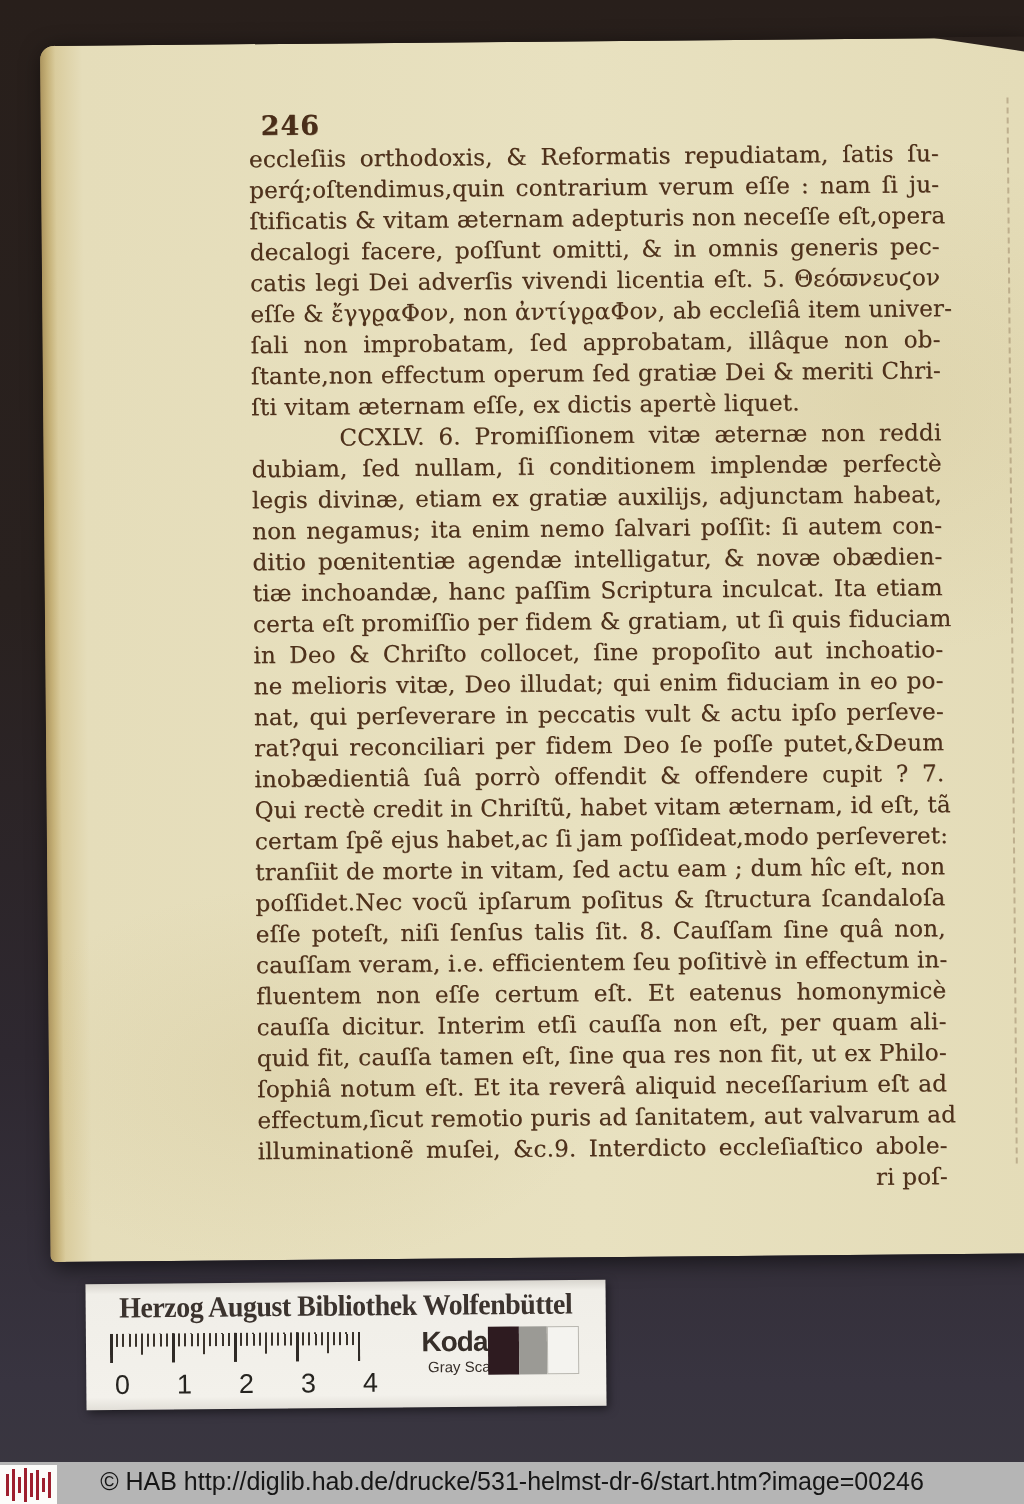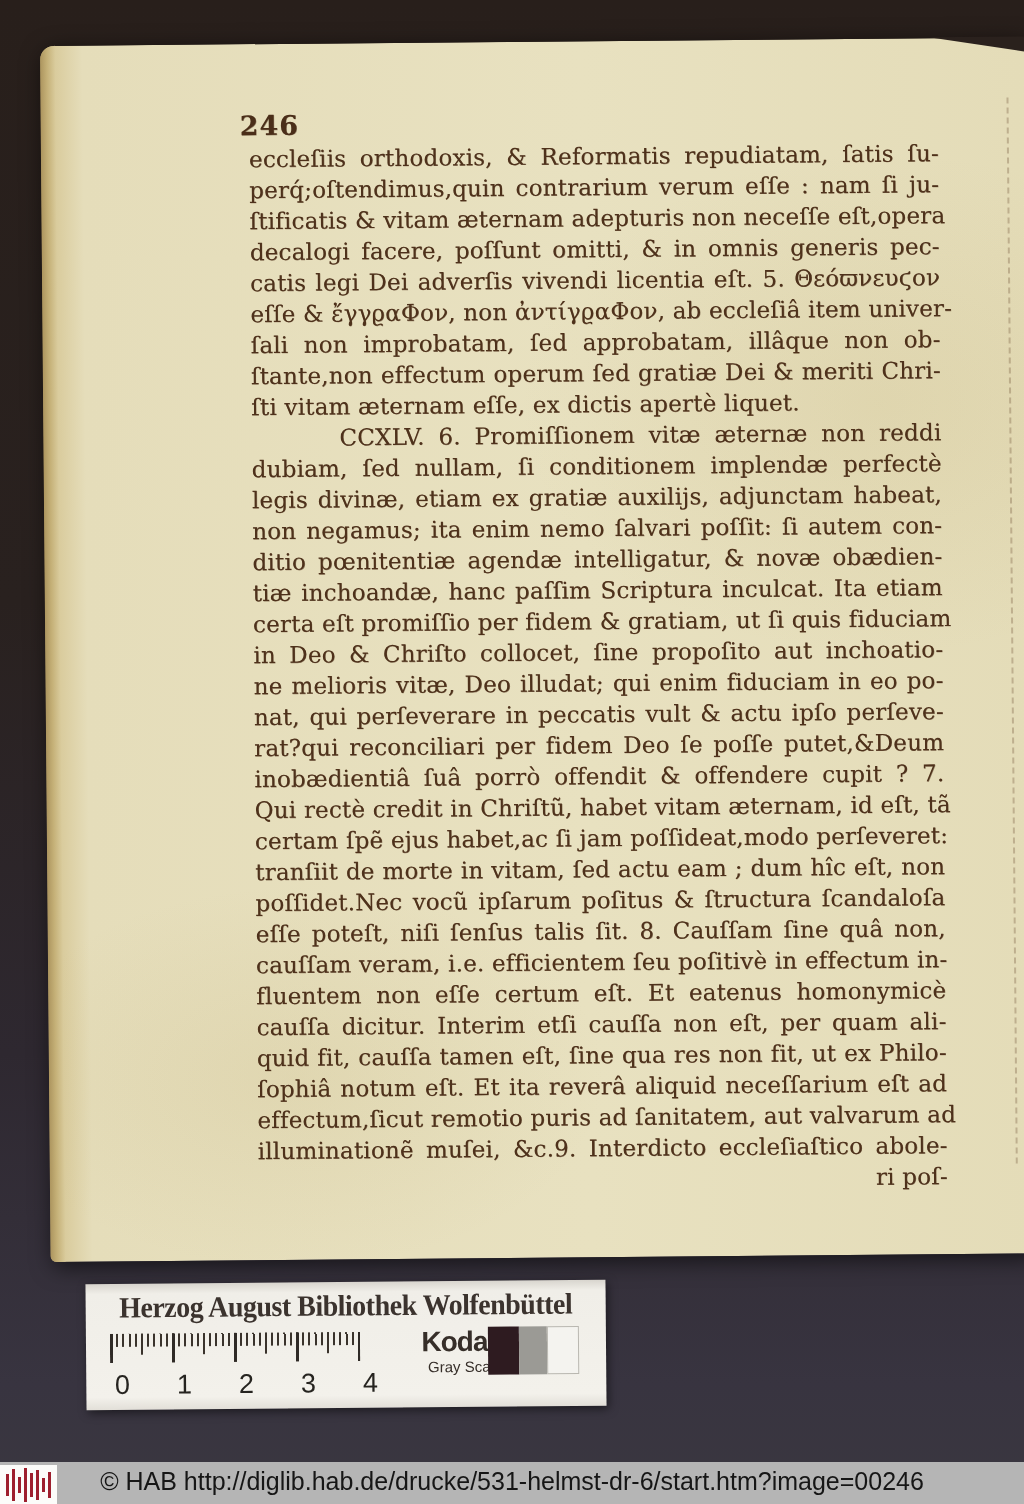--- a/index.html
+++ b/index.html
@@ -27,21 +27,21 @@
   }
   .fold-line{
     position:absolute;right:16px;top:60px;bottom:90px;width:0;
     border-left:2px dashed rgba(92,62,36,0.28);
   }
   .corner-wedge{
     position:absolute;right:0;top:-1px;width:0;height:0;
     border-top:15px solid #2a211d;border-left:95px solid transparent;
   }
   .pagenum{
-    position:absolute;left:199px;top:66px;
+    position:absolute;left:220px;top:66px;
     font-size:27px;font-weight:bold;color:#4a2e19;
     letter-spacing:1px;
     text-shadow:0.4px 0.4px 0 rgba(74,46,25,0.5);
   }
   .textblock{
     position:absolute;left:208px;top:100px;width:690px;
     font-size:23px;color:#4e311b;
     text-shadow:0.35px 0.35px 0 rgba(78,49,27,0.55);
     letter-spacing:0.2px;
   }

